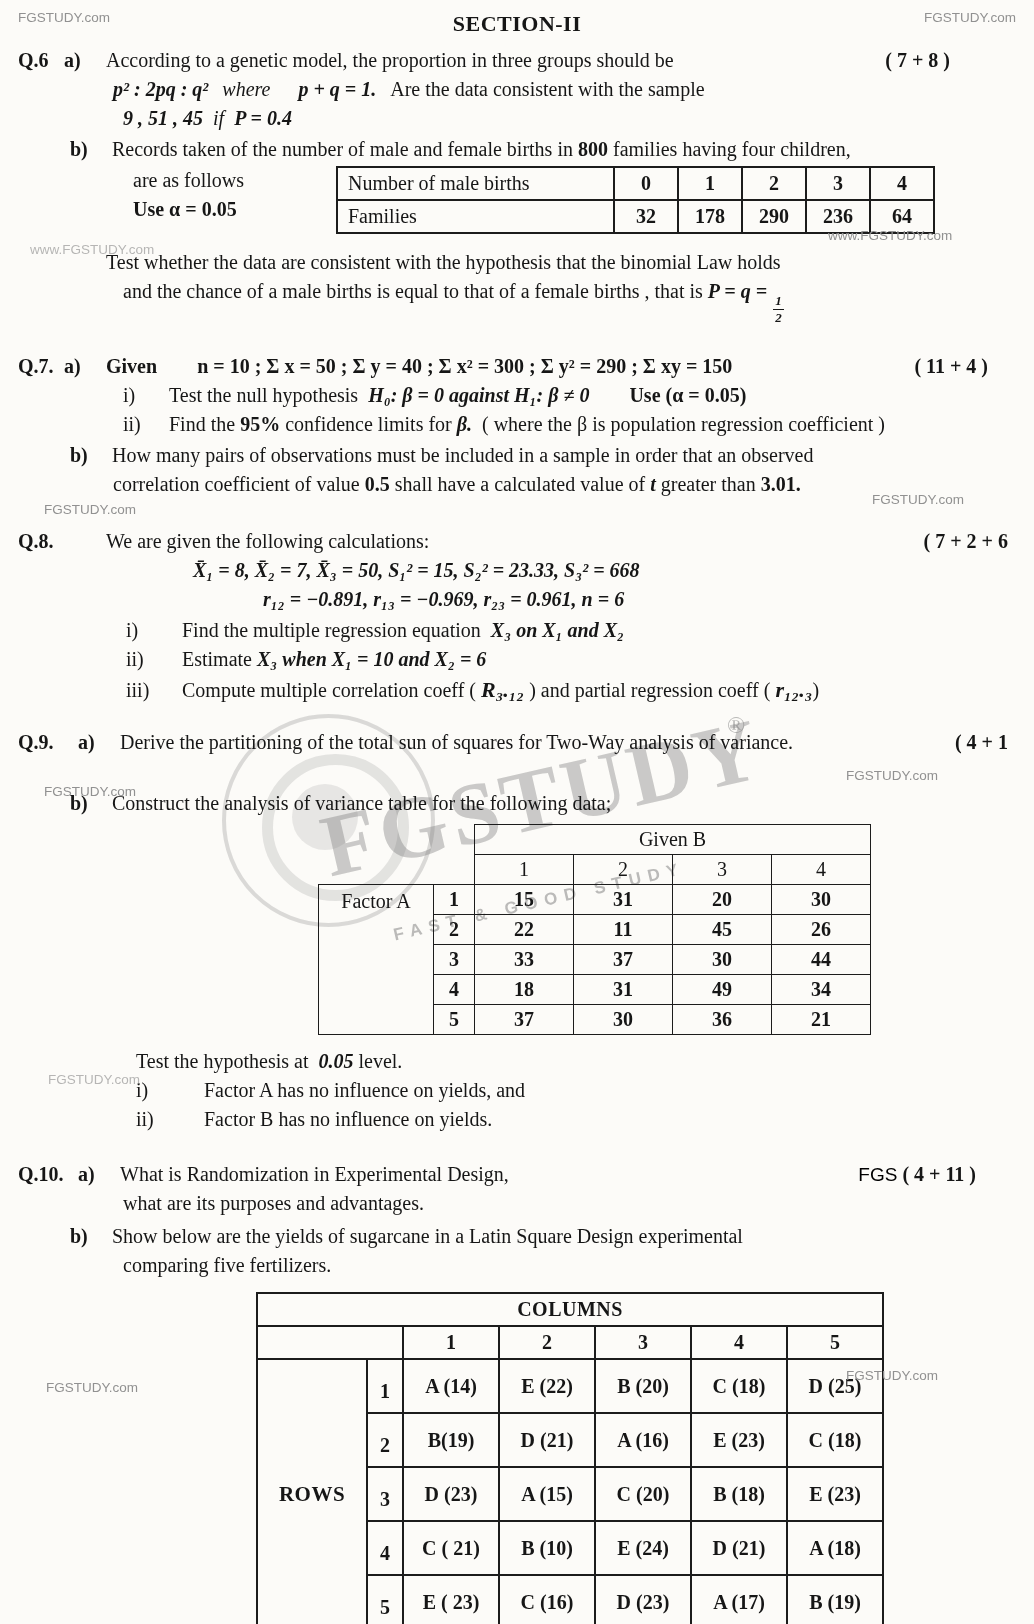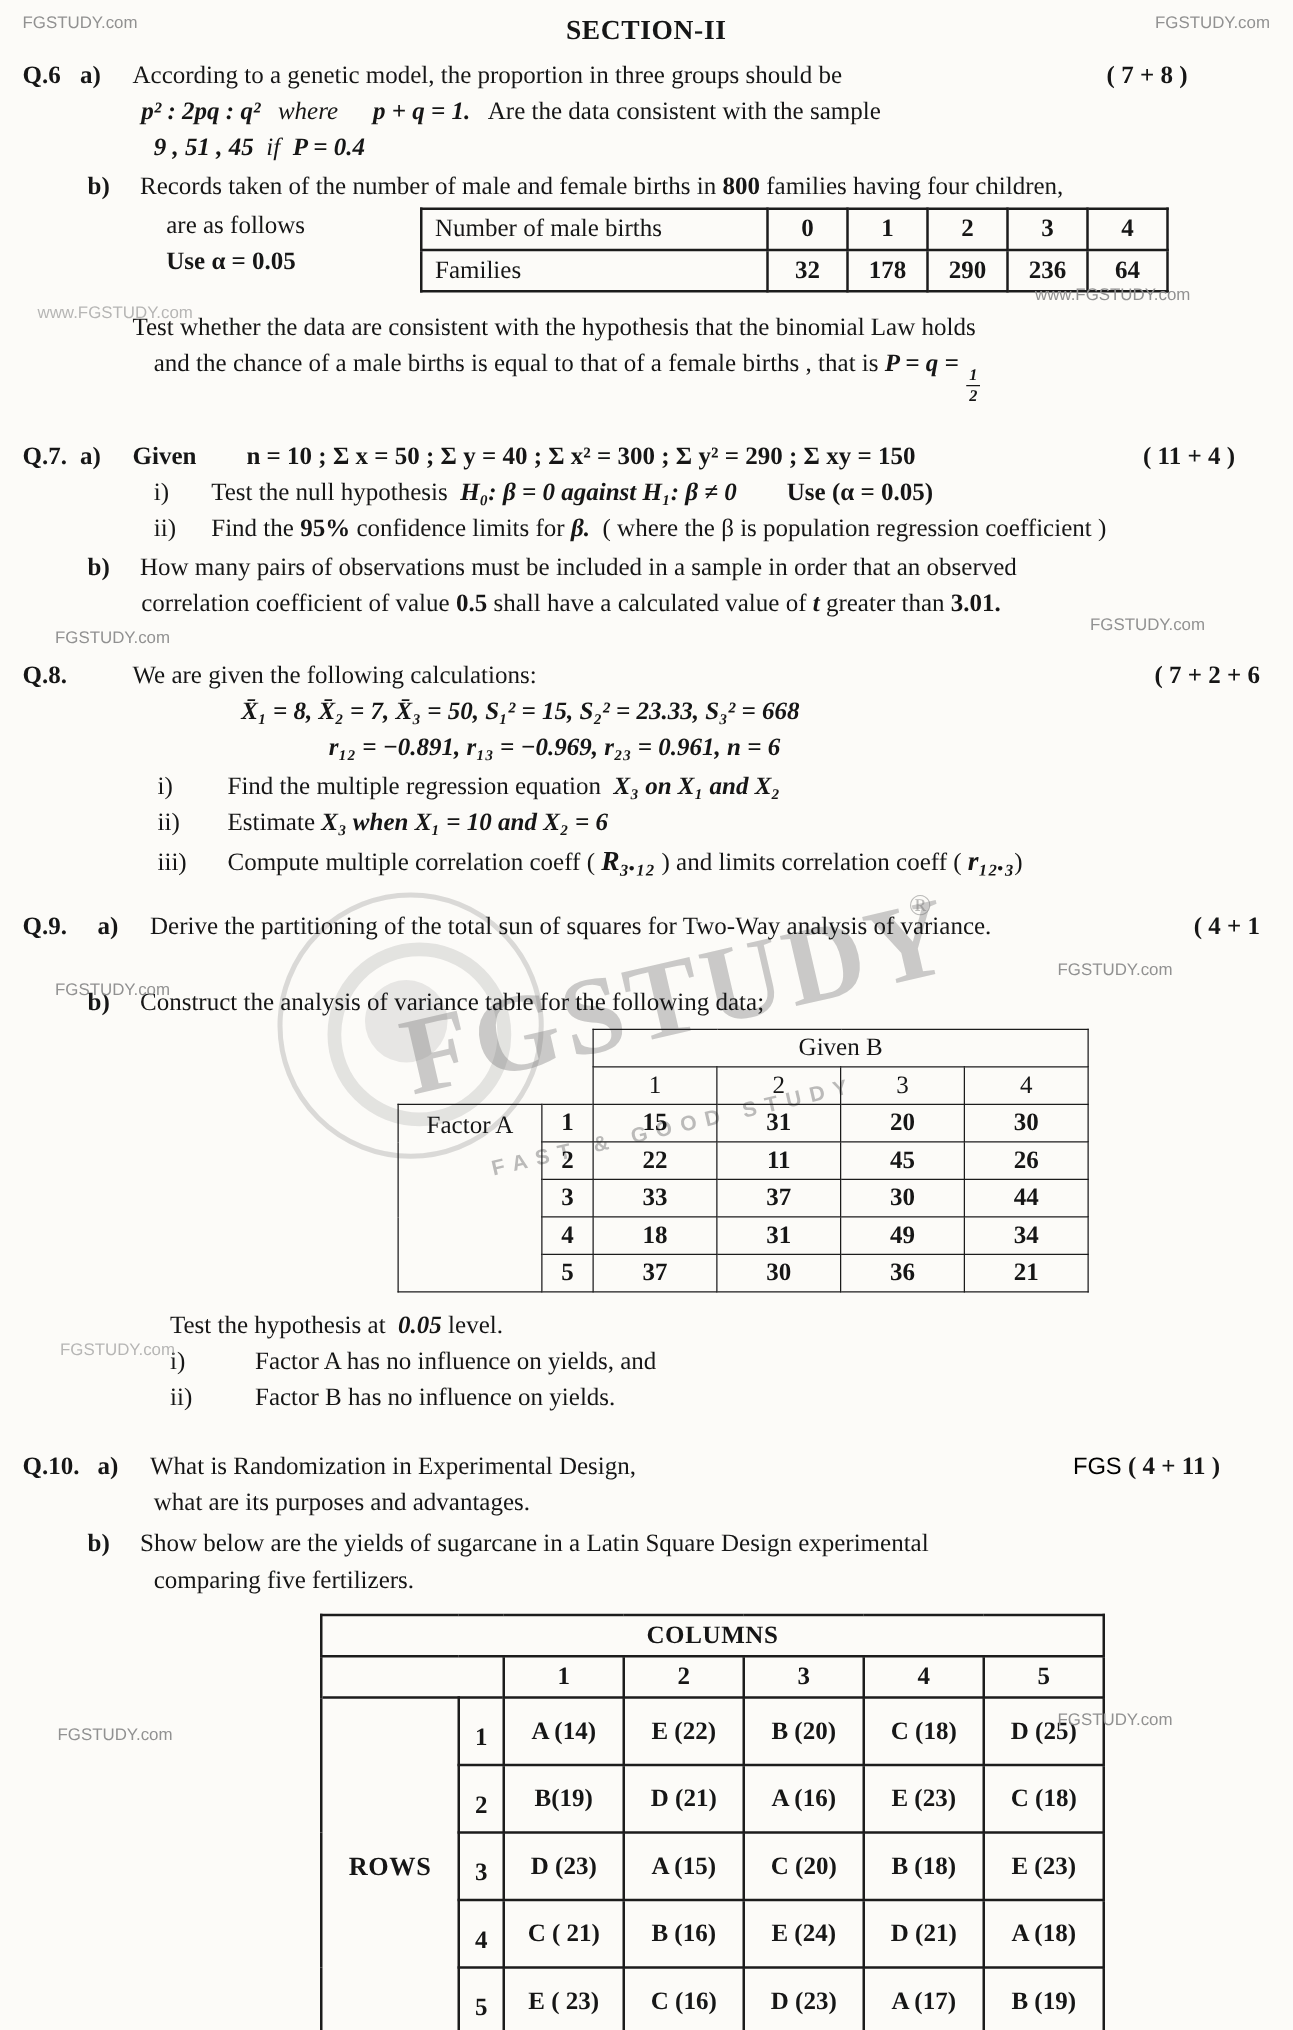--- a/index.html
+++ b/index.html
@@ -202,21 +202,21 @@
     <div class="line pl245">
       <span class="math">r₁₂ = −0.891,       r₁₃ = −0.969,       r₂₃ = 0.961,        n = 6</span>
     </div>
     <div class="line pl108 mt2">
       <span class="rn w56">i)</span><span>Find the multiple regression equation</span>&nbsp;&nbsp;<span class="math">X₃ on X₁  and X₂</span>
     </div>
     <div class="line pl108">
       <span class="rn w56">ii)</span><span>Estimate</span>&nbsp;<span class="math">X₃ when X₁ = 10 and X₂ = 6</span>
     </div>
     <div class="line pl108">
-      <span class="rn w56">iii)</span><span>Compute multiple correlation coeff (</span>&nbsp;<span class="math" style="font-size:22px">R₃.₁₂</span>&nbsp;<span>) and limits correlation coeff (</span>&nbsp;<span class="math" style="font-size:22px">r₁₂.₃</span><span>)</span>
+      <span class="rn w56">iii)</span><span>Compute multiple correlation coeff (</span>&nbsp;<span class="math" style="font-size:22px">R₃.₁₂</span>&nbsp;<span>) and partial regression coeff (</span>&nbsp;<span class="math" style="font-size:22px">r₁₂.₃</span><span>)</span>
     </div>
   </div>
 
   <div class="sec sec-q9">
     <div class="line">
       <span class="marks mr8">( 4 + 1</span>
       <span class="qnum w56">Q.9.</span><span class="plabel">a)</span><span>Derive the partitioning  of the total sun of squares for Two-Way analysis of variance.</span>
     </div>
     <div class="line pl52">
       <span class="plabel">b)</span><span>Construct the  analysis of variance table for the following data;</span>
@@ -330,21 +330,21 @@
           <td class="rlbl">3</td>
           <td class="val">D (23)</td>
           <td class="val">A (15)</td>
           <td class="val">C (20)</td>
           <td class="val">B (18)</td>
           <td class="val">E (23)</td>
         </tr>
         <tr>
           <td class="rlbl">4</td>
           <td class="val">C ( 21)</td>
-          <td class="val">B (16)</td>
+          <td class="val">B (10)</td>
           <td class="val">E (24)</td>
           <td class="val">D (21)</td>
           <td class="val">A (18)</td>
         </tr>
         <tr>
           <td class="rlbl">5</td>
           <td class="val">E ( 23)</td>
           <td class="val">C (16)</td>
           <td class="val">D (23)</td>
           <td class="val">A (17)</td>

